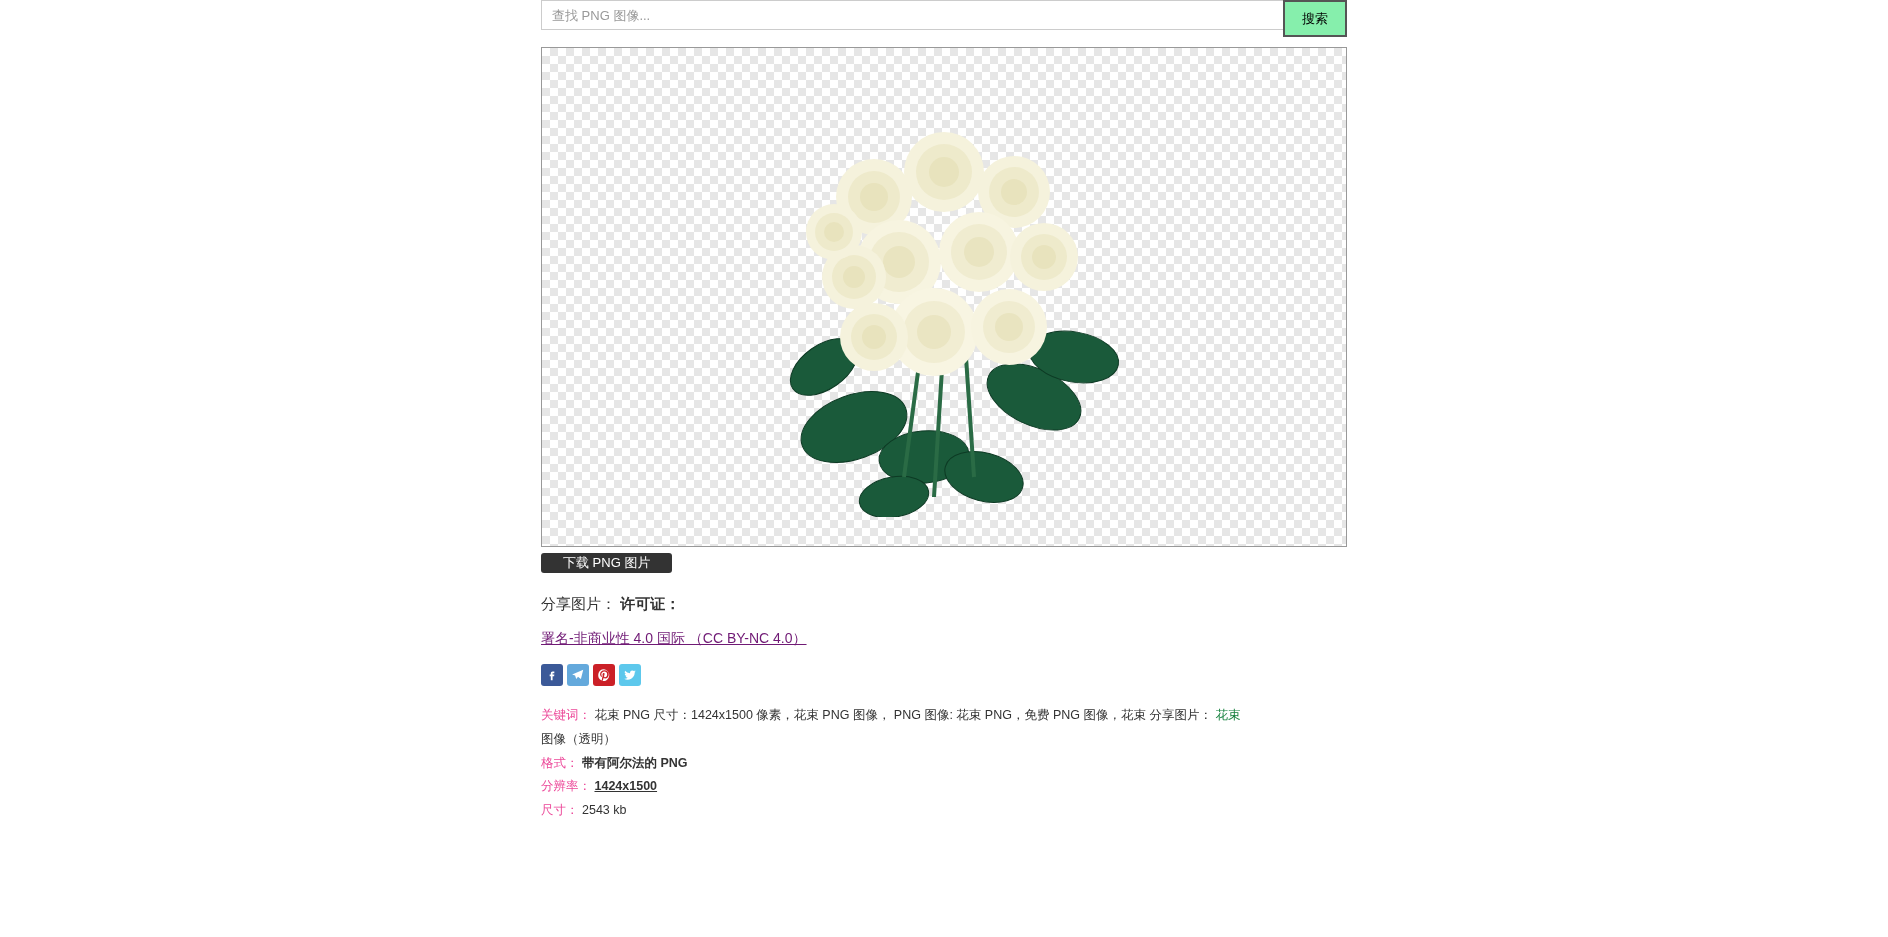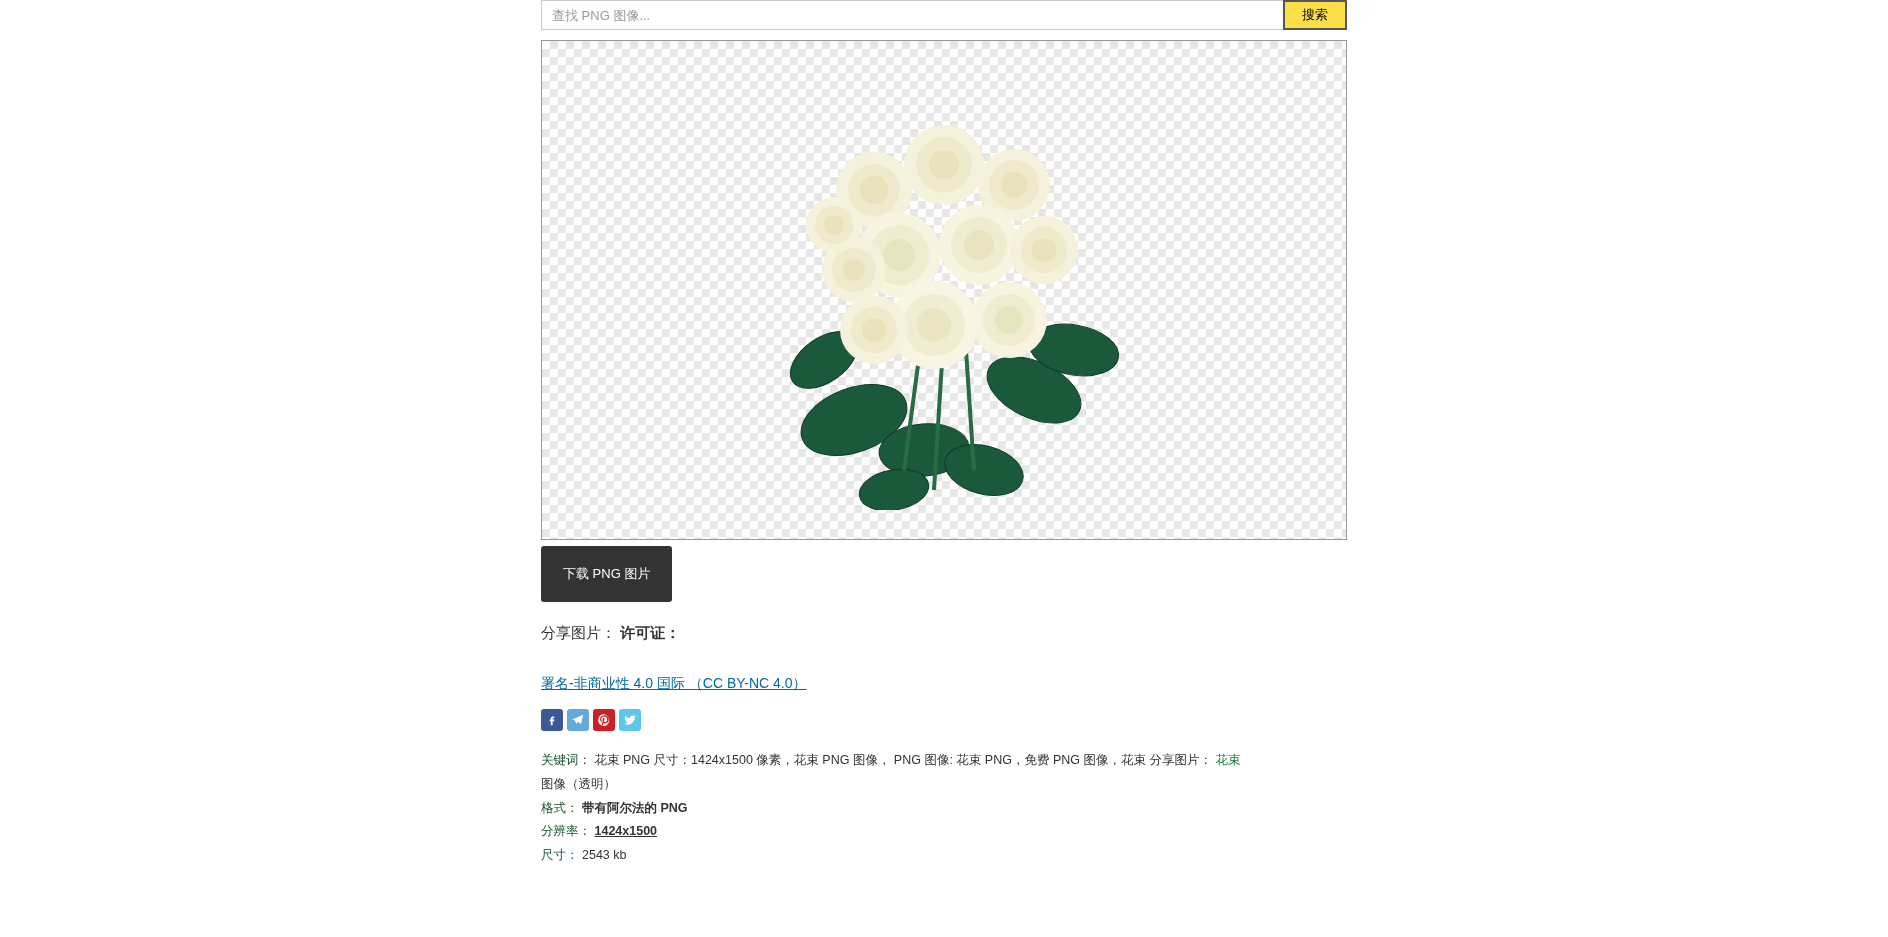--- a/index.html
+++ b/index.html
@@ -6,67 +6,67 @@
     body { font-family: Arial, "Microsoft YaHei", sans-serif; font-size: 13px; color: #333; background: #fff; }
     .container { max-width: 806px; margin: 0 auto; padding: 0 0 40px 0; }
 
     .search-row { display: flex; width: 100%; margin-bottom: 10px; }
     .search-input {
       flex: 1; height: 30px; padding: 0 10px; font-size: 13px;
       border: 1px solid #ccc; border-right: none; outline: none;
     }
     .search-input::placeholder { color: #999; }
     .search-button {
-      width: 64px; height: 30px; font-size: 13px;
-      background: #fde047; border: 2px solid #555; cursor: pointer;
+      width: 64px; height: 37px; font-size: 13px;
+      background: #86efac; border: 2px solid #555; cursor: pointer;
     }
 
     .image-box {
       width: 100%; height: 500px; border: 1px solid #999;
       display: flex; align-items: center; justify-content: center;
       background-image:
         linear-gradient(45deg, #e6e6e6 25%, transparent 25%),
         linear-gradient(-45deg, #e6e6e6 25%, transparent 25%),
         linear-gradient(45deg, transparent 75%, #e6e6e6 75%),
         linear-gradient(-45deg, transparent 75%, #e6e6e6 75%);
       background-size: 16px 16px;
       background-position: 0 0, 0 8px, 8px -8px, -8px 0;
       background-color: #fff;
       overflow: hidden;
     }
 
     .flower-svg { width: 440px; height: 440px; }
 
     .download-button {
-      display: inline-block; margin-top: 6px; padding: 19px 22px;
+      display: inline-block; margin-top: 6px; padding: 1px 22px;
       background: #333; color: #fff; font-size: 13px; border: none;
       border-radius: 3px; cursor: pointer;
     }
 
     .share-lic { margin-top: 22px; font-size: 15px; }
     .share-lic .lbl { font-weight: normal; }
     .share-lic .lic-title { font-weight: bold; text-align: right; }
 
-    .license-link { display: inline-block; margin-top: 32px; font-size: 14px; color: #0369a1; text-decoration: underline; cursor: pointer; }
+    .license-link { display: inline-block; margin-top: 16px; font-size: 14px; color: #701a75; text-decoration: underline; cursor: pointer; }
 
     .social-row { display: flex; gap: 4px; margin-top: 16px; }
     .social-icon {
       width: 22px; height: 22px; border-radius: 3px;
       display: flex; align-items: center; justify-content: center;
       cursor: pointer;
     }
     .sb-fb { background: #3b5998; }
     .sb-tg { background: #64a9dc; }
     .sb-pn { background: #cb2027; }
     .sb-tw { background: #5dc8ec; }
     .social-icon svg { width: 14px; height: 14px; fill: #fff; }
 
     .meta { margin-top: 18px; font-size: 12.5px; line-height: 1.9; color: #333; }
     .meta .line { display: block; }
-    .meta .label { color: #14532d; }
+    .meta .label { color: #ec4899; }
     .meta .bold { font-weight: bold; }
     .meta .link { text-decoration: underline; cursor: pointer; font-weight: bold; }
     .meta .cat-link { color: #15803d; cursor: pointer; }
   </style>
 </head>
 <body>
 
 <div class="container">
 
   <div class="search-row">

